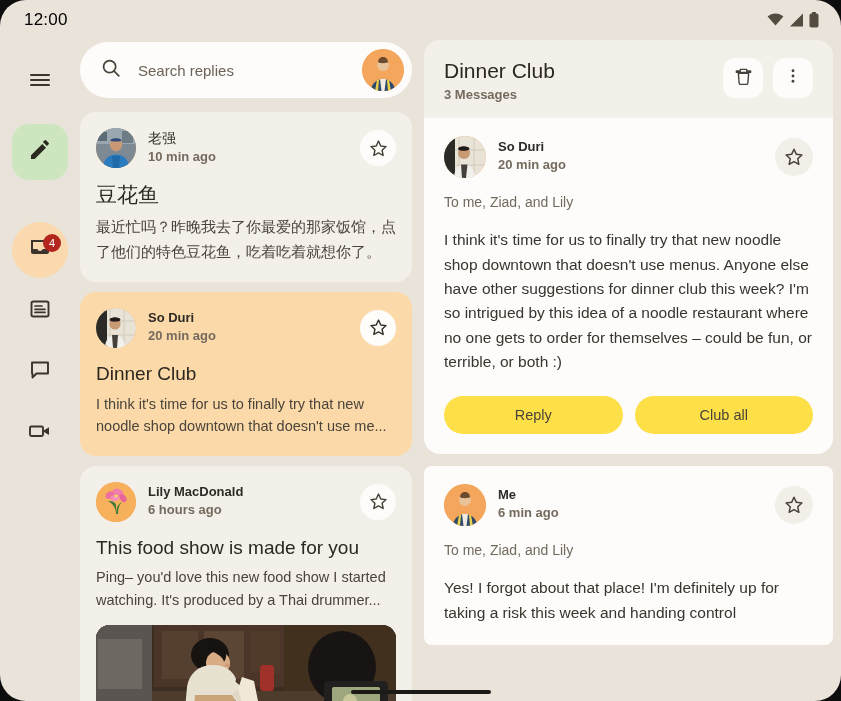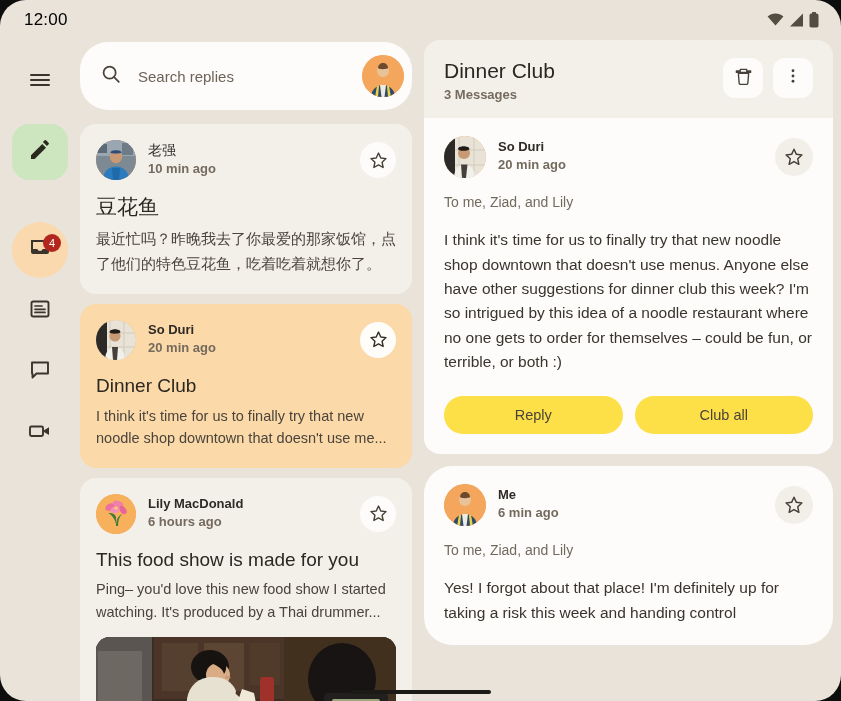--- a/index.html
+++ b/index.html
@@ -113,21 +113,21 @@
     top: 40px;
     left: 424px;
     right: 8px;
     bottom: 0;
     overflow: hidden;
   }
 
   
   .search-bar {
     margin: 2px 8px 14px 0;
-    height: 68px;
+    height: 56px;
     background: #FDFCFA;
     border-radius: 28px;
     display: flex;
     align-items: center;
     padding: 0 8px 0 20px;
     gap: 16px;
   }
   .search-placeholder {
     flex: 1;
     font-size: 15px;
@@ -232,21 +232,21 @@
     width: 40px; height: 40px;
     border-radius: 12px;
     background: #FDFCFA;
     display: flex; align-items: center; justify-content: center;
     cursor: pointer;
     flex: 0 0 auto;
   }
 
   .msg-card {
     background: #FDFCFA;
-    border-radius: 28px;
+    border-radius: 8px;
     padding: 18px 20px 20px 20px;
     margin-bottom: 12px;
   }
   .msg-card.first {
     border-radius: 0 0 16px 16px;
     margin-top: 0;
   }
   .msg-head {
     display: flex;
     align-items: center;

